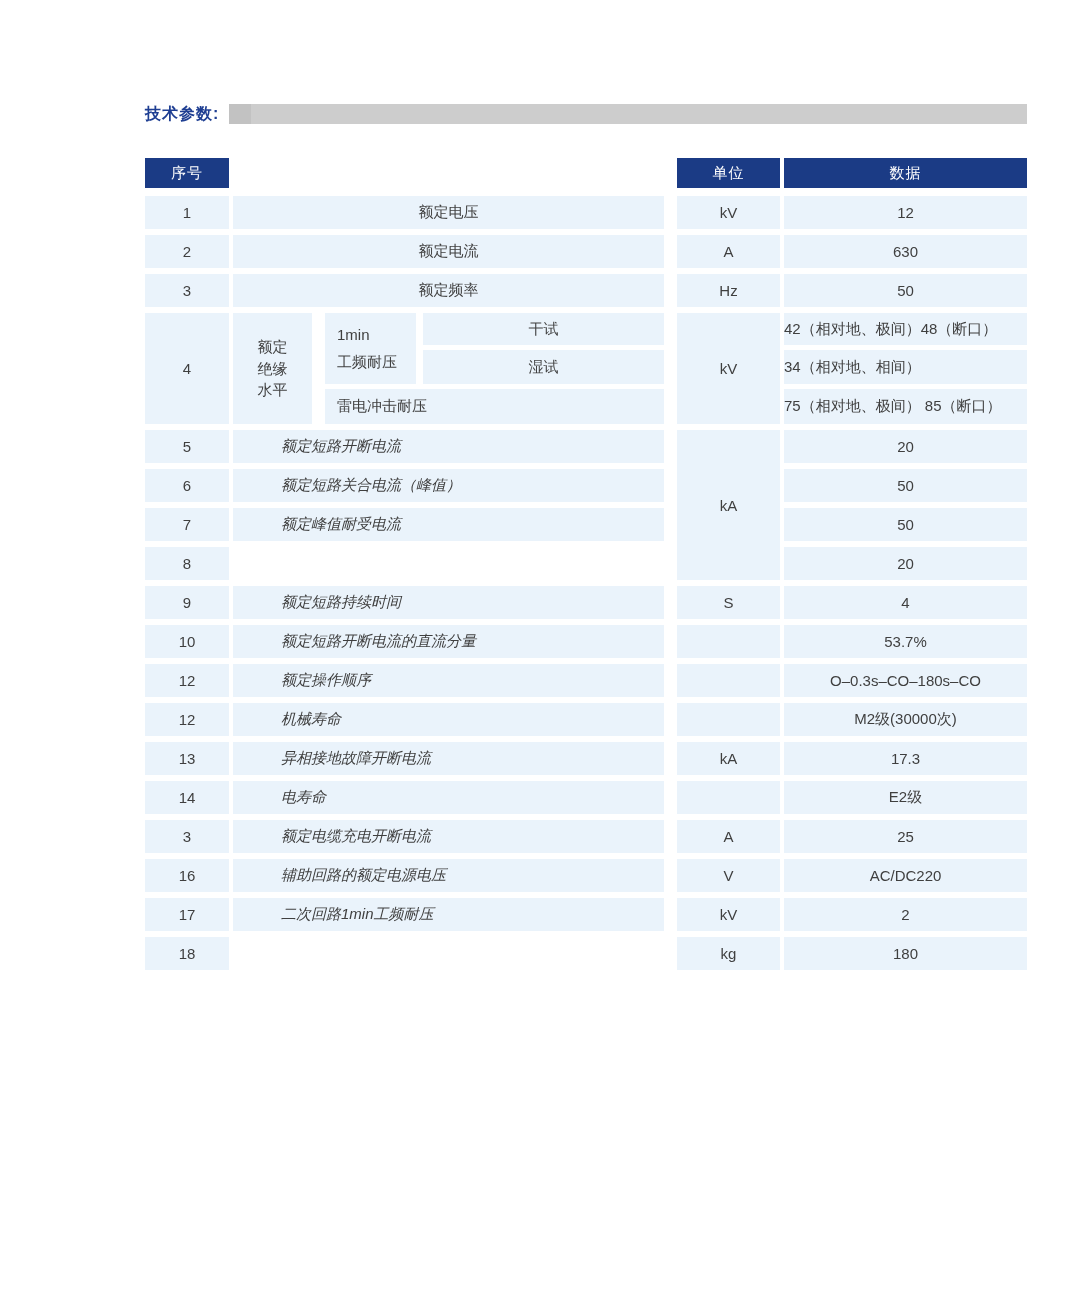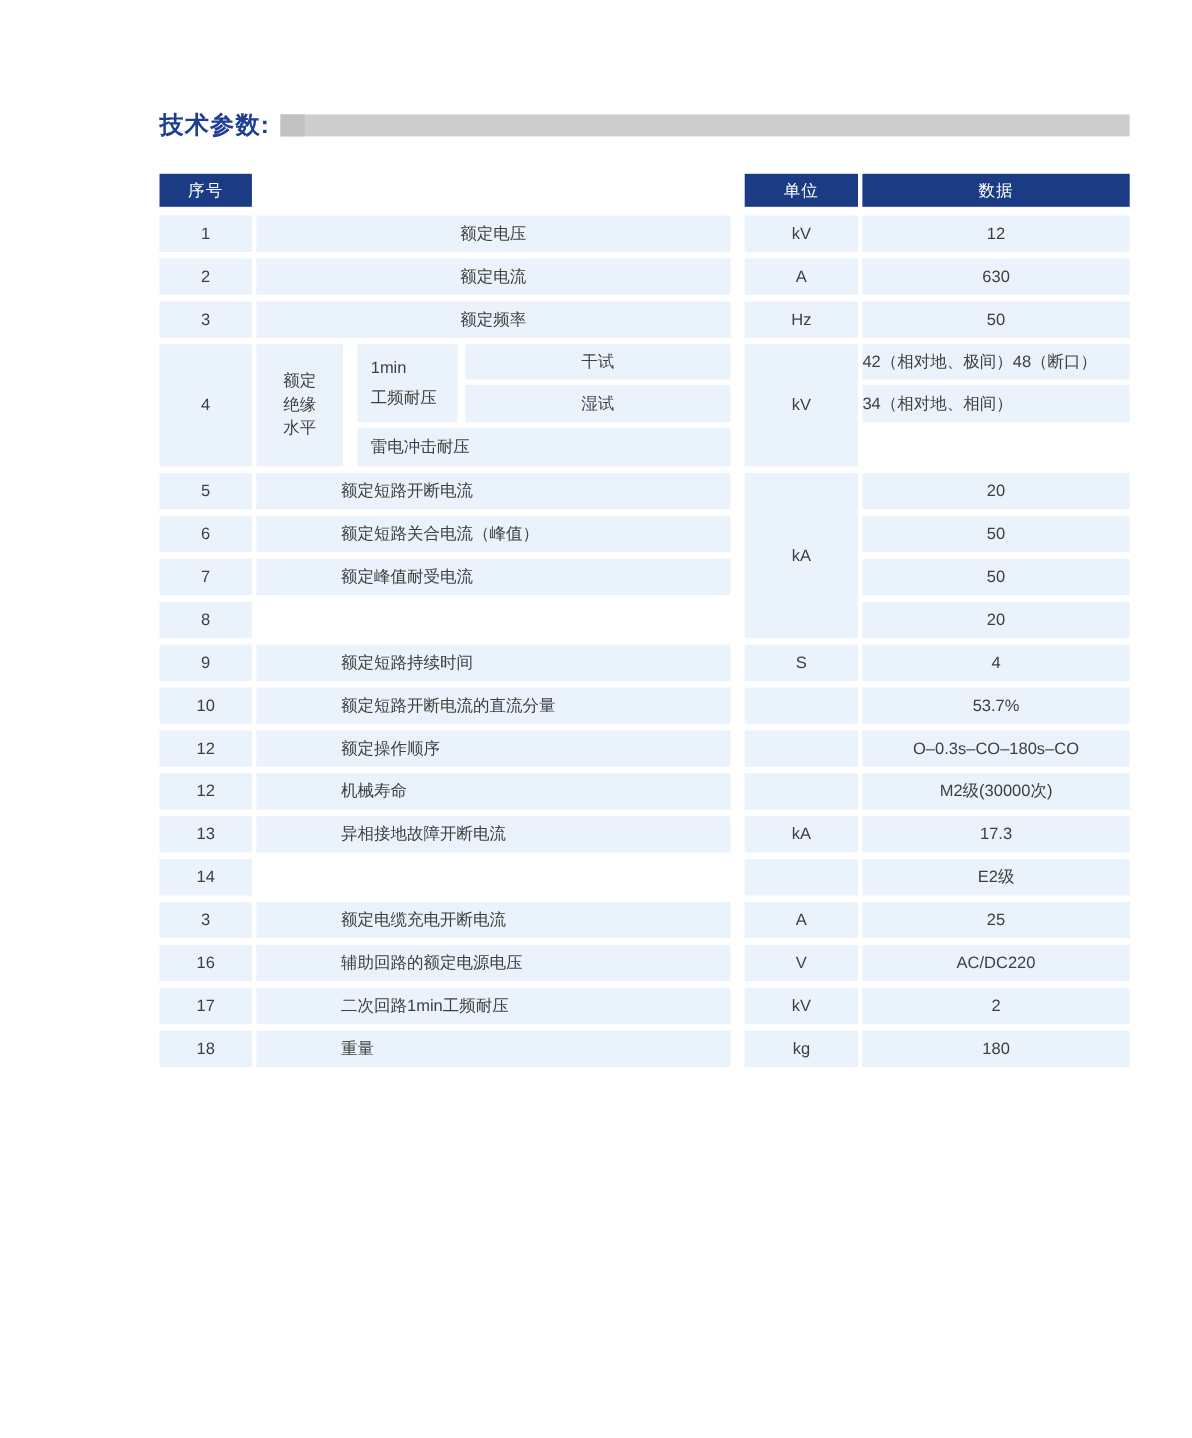--- a/index.html
+++ b/index.html
@@ -7,21 +7,21 @@
     width:1084px; height:1307px;
     background:#ffffff;
     font-family:"Liberation Sans","DejaVu Sans",sans-serif;
     overflow:hidden;
   }
   .title-row {
     display:flex; align-items:center;
     margin:100px 57px 0 145px; height:28px;
   }
   .title {
-    font-size:22px; font-weight:bold; color:#1e3e92;
+    font-size:16px; font-weight:bold; color:#1e3e92;
     letter-spacing:1px; white-space:nowrap; margin-right:10px;
   }
   .bar { flex:1; height:20px; background:#cdcdcd; display:flex; }
   .bar-cap { width:22px; height:20px; background:#c2c2c2; }
 
   .tbl {
     margin:30px 0 0 145px;
     width:882px;
     display:grid;
     grid-template-columns:84px 4px 79px 13px 91px 7px 241px 13px 103px 4px 243px;
@@ -30,21 +30,21 @@
   .hd {
     background:#1b3b85; color:#ffffff;
     display:flex; align-items:center; justify-content:center;
     font-size:15px; letter-spacing:1px;
   }
   .cell {
     background:#eaf3fb; color:#3f3f3f;
     display:flex; align-items:center; justify-content:center;
     font-size:15px;
   }
-  .name-left { justify-content:flex-start; padding-left:77px; }
+  .name-left { justify-content:flex-start; padding-left:48px;font-style:italic; }
   .data-left { justify-content:flex-start; }
   .sub-left  { justify-content:flex-start; padding-left:12px; }
   .pre-center { white-space:pre-line; text-align:center; line-height:1.45; }
   .pre-left   { white-space:pre-line; text-align:left; line-height:1.75; }
 </style>
 </head>
 <body>
 
 <div>
 
@@ -82,20 +82,21 @@
 绝缘
 水平</div>
     <div class="cell sub-left pre-left" style="grid-column:5;grid-row:9/12">1min
 工频耐压</div>
     <div class="cell" style="grid-column:7;grid-row:9">干试</div>
     <div class="cell sub-left" style="grid-column:5/8;grid-row:13">雷电冲击耐压</div>
     <div class="cell" style="grid-column:7;grid-row:11">湿试</div>
     <div class="cell" style="grid-column:9;grid-row:9/14">kV</div>
     <div class="cell data-left" style="grid-column:11;grid-row:9">42（相对地、极间）48（断口）</div>
     <div class="cell data-left" style="grid-column:11;grid-row:11">34（相对地、相间）</div>
+    <div class="cell data-left" style="grid-column:11;grid-row:13">75（相对地、极间） 85（断口）</div>
 
     <div class="cell" style="grid-column:9;grid-row:15/22">kA</div>
 
     <div class="cell" style="grid-column:1;grid-row:15">5</div>
     <div class="cell name-left" style="grid-column:3/8;grid-row:15">额定短路开断电流</div>
     <div class="cell" style="grid-column:11;grid-row:15">20</div>
 
     <div class="cell" style="grid-column:1;grid-row:17">6</div>
     <div class="cell name-left" style="grid-column:3/8;grid-row:17">额定短路关合电流（峰值）</div>
     <div class="cell" style="grid-column:11;grid-row:17">50</div>
@@ -126,37 +127,37 @@
     <div class="cell name-left" style="grid-column:3/8;grid-row:29">机械寿命</div>
     <div class="cell" style="grid-column:9;grid-row:29"></div>
     <div class="cell" style="grid-column:11;grid-row:29">M2级(30000次)</div>
 
     <div class="cell" style="grid-column:1;grid-row:31">13</div>
     <div class="cell name-left" style="grid-column:3/8;grid-row:31">异相接地故障开断电流</div>
     <div class="cell" style="grid-column:9;grid-row:31">kA</div>
     <div class="cell" style="grid-column:11;grid-row:31">17.3</div>
 
     <div class="cell" style="grid-column:1;grid-row:33">14</div>
+    <div class="cell name-left" style="grid-column:3/8;grid-row:33">电寿命</div>
     <div class="cell" style="grid-column:9;grid-row:33"></div>
     <div class="cell" style="grid-column:11;grid-row:33">E2级</div>
 
     <div class="cell" style="grid-column:1;grid-row:35">3</div>
     <div class="cell name-left" style="grid-column:3/8;grid-row:35">额定电缆充电开断电流</div>
     <div class="cell" style="grid-column:9;grid-row:35">A</div>
     <div class="cell" style="grid-column:11;grid-row:35">25</div>
 
     <div class="cell" style="grid-column:1;grid-row:37">16</div>
     <div class="cell name-left" style="grid-column:3/8;grid-row:37">辅助回路的额定电源电压</div>
     <div class="cell" style="grid-column:9;grid-row:37">V</div>
     <div class="cell" style="grid-column:11;grid-row:37">AC/DC220</div>
 
     <div class="cell" style="grid-column:1;grid-row:39">17</div>
     <div class="cell name-left" style="grid-column:3/8;grid-row:39">二次回路1min工频耐压</div>
     <div class="cell" style="grid-column:9;grid-row:39">kV</div>
     <div class="cell" style="grid-column:11;grid-row:39">2</div>
 
     <div class="cell" style="grid-column:1;grid-row:41">18</div>
-    <div class="cell name-left" style="grid-column:3/8;grid-row:41">重量</div>
     <div class="cell" style="grid-column:9;grid-row:41">kg</div>
     <div class="cell" style="grid-column:11;grid-row:41">180</div>
 
   </div>
 </div>
 
 </body></html>

